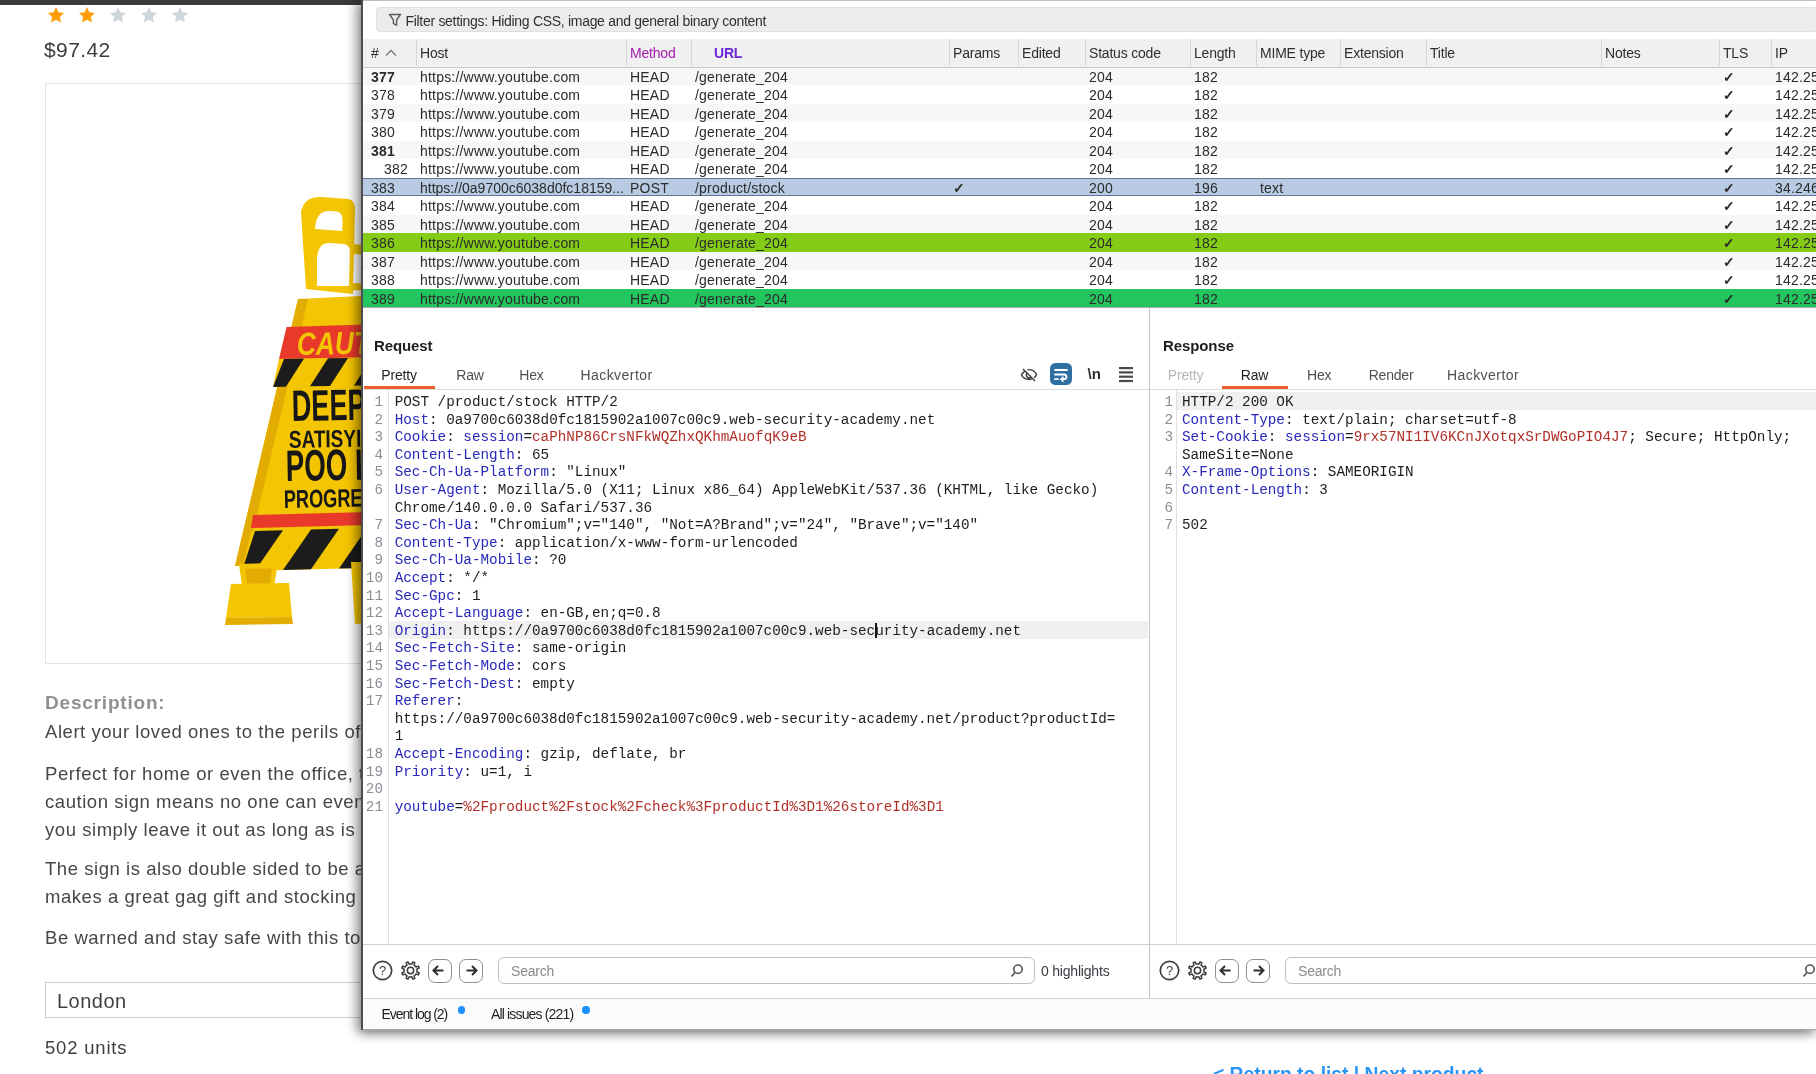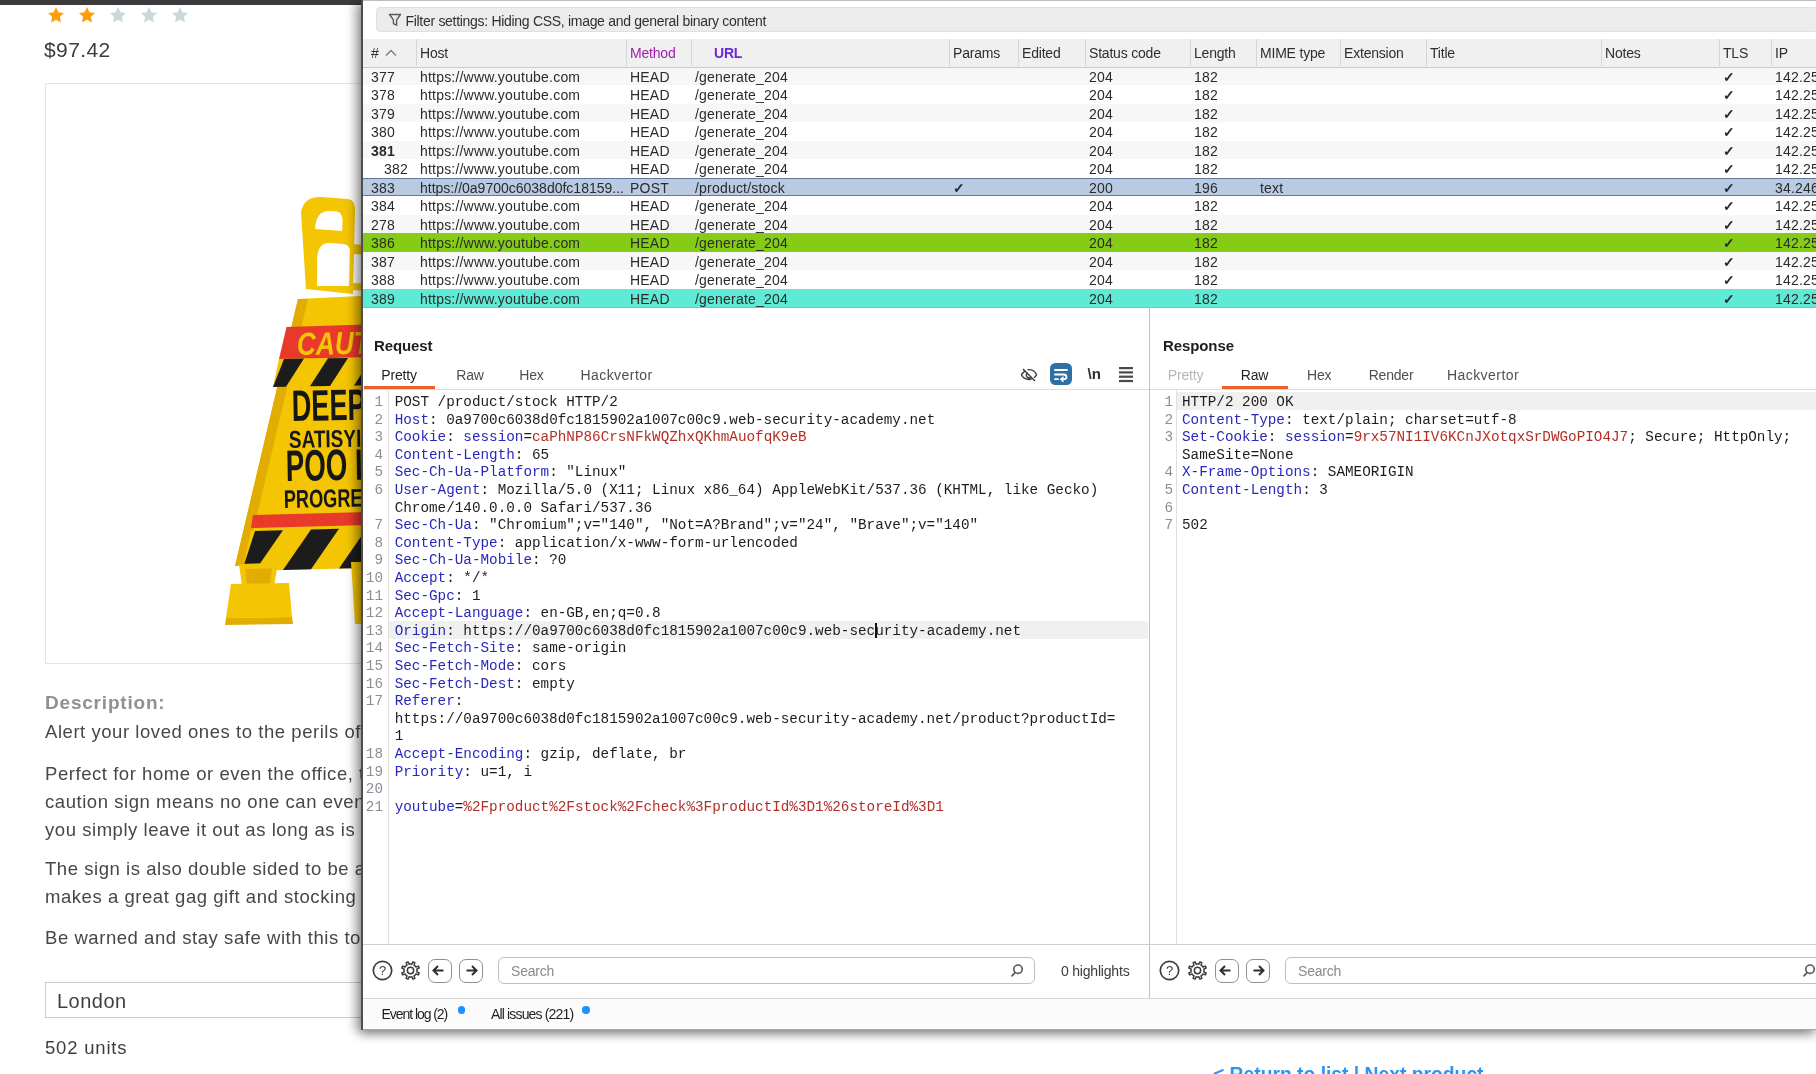--- a/index.html
+++ b/index.html
@@ -146,21 +146,21 @@
       <div style="position:absolute;left:892.5px;top:0;width:1px;height:27px;background:#d6d6d6;"></div>
       <div style="position:absolute;left:976.5px;top:0;width:1px;height:27px;background:#d6d6d6;"></div>
       <div style="position:absolute;left:1062.5px;top:0;width:1px;height:27px;background:#d6d6d6;"></div>
       <div style="position:absolute;left:1237.5px;top:0;width:1px;height:27px;background:#d6d6d6;"></div>
       <div style="position:absolute;left:1355.5px;top:0;width:1px;height:27px;background:#d6d6d6;"></div>
       <div style="position:absolute;left:1407.5px;top:0;width:1px;height:27px;background:#d6d6d6;"></div>
     </div>
 
   <div class="in" id="tbody" style="left:0;top:68px;right:0;height:239px;overflow:hidden;letter-spacing:0.2px;">
       <div style="position:absolute;left:0;top:-1.5px;right:0;height:18.5px;background:#f7f7f7;">
-        <div style="position:absolute;left:8px;top:2px;">377</div>
+        <div style="position:absolute;left:8px;top:2px;font-weight:bold;">377</div>
         <div style="position:absolute;left:57px;top:2px;">https://www.youtube.com</div>
         <div style="position:absolute;left:267px;top:2px;">HEAD</div>
         <div style="position:absolute;left:332px;top:2px;">/generate_204</div>
         <div style="position:absolute;left:726px;top:2px;">204</div>
         <div style="position:absolute;left:831px;top:2px;">182</div>
         <div style="position:absolute;left:1360px;top:2px;font-weight:bold;">✓</div>
         <div style="position:absolute;left:1412px;top:2px;">142.25</div>
       </div>
       <div style="position:absolute;left:0;top:17px;right:0;height:18.5px;background:#ffffff;">
         <div style="position:absolute;left:8px;top:2px;">378</div>
@@ -228,21 +228,21 @@
         <div style="position:absolute;left:8px;top:2px;">384</div>
         <div style="position:absolute;left:57px;top:2px;">https://www.youtube.com</div>
         <div style="position:absolute;left:267px;top:2px;">HEAD</div>
         <div style="position:absolute;left:332px;top:2px;">/generate_204</div>
         <div style="position:absolute;left:726px;top:2px;">204</div>
         <div style="position:absolute;left:831px;top:2px;">182</div>
         <div style="position:absolute;left:1360px;top:2px;font-weight:bold;">✓</div>
         <div style="position:absolute;left:1412px;top:2px;">142.25</div>
       </div>
       <div style="position:absolute;left:0;top:146.5px;right:0;height:18.5px;background:#f7f7f7;">
-        <div style="position:absolute;left:8px;top:2px;">278</div>
+        <div style="position:absolute;left:8px;top:2px;">385</div>
         <div style="position:absolute;left:57px;top:2px;">https://www.youtube.com</div>
         <div style="position:absolute;left:267px;top:2px;">HEAD</div>
         <div style="position:absolute;left:332px;top:2px;">/generate_204</div>
         <div style="position:absolute;left:726px;top:2px;">204</div>
         <div style="position:absolute;left:831px;top:2px;">182</div>
         <div style="position:absolute;left:1360px;top:2px;font-weight:bold;">✓</div>
         <div style="position:absolute;left:1412px;top:2px;">142.25</div>
       </div>
       <div style="position:absolute;left:0;top:165px;right:0;height:18.5px;background:#84cc16;">
         <div style="position:absolute;left:8px;top:2px;">386</div>
@@ -267,21 +267,21 @@
       <div style="position:absolute;left:0;top:202px;right:0;height:18.5px;background:#ffffff;">
         <div style="position:absolute;left:8px;top:2px;">388</div>
         <div style="position:absolute;left:57px;top:2px;">https://www.youtube.com</div>
         <div style="position:absolute;left:267px;top:2px;">HEAD</div>
         <div style="position:absolute;left:332px;top:2px;">/generate_204</div>
         <div style="position:absolute;left:726px;top:2px;">204</div>
         <div style="position:absolute;left:831px;top:2px;">182</div>
         <div style="position:absolute;left:1360px;top:2px;font-weight:bold;">✓</div>
         <div style="position:absolute;left:1412px;top:2px;">142.25</div>
       </div>
-      <div style="position:absolute;left:0;top:220.5px;right:0;height:18.5px;background:#5eead4;">
+      <div style="position:absolute;left:0;top:220.5px;right:0;height:18.5px;background:#22c55e;">
         <div style="position:absolute;left:8px;top:2px;">389</div>
         <div style="position:absolute;left:57px;top:2px;">https://www.youtube.com</div>
         <div style="position:absolute;left:267px;top:2px;">HEAD</div>
         <div style="position:absolute;left:332px;top:2px;">/generate_204</div>
         <div style="position:absolute;left:726px;top:2px;">204</div>
         <div style="position:absolute;left:831px;top:2px;">182</div>
         <div style="position:absolute;left:1360px;top:2px;font-weight:bold;">✓</div>
         <div style="position:absolute;left:1412px;top:2px;">142.25</div>
       </div>
     </div>
@@ -425,21 +425,21 @@
       <div style="position:absolute;left:96px;top:13.5px;width:24px;height:24px;border:1.6px solid #8f8f8f;border-radius:7px;box-sizing:border-box;"><svg width="21" height="21" viewBox="0 0 21 21">
           <path d="M6.5 10.5 H16 M12 6 L16.5 10.5 L12 15" fill="none" stroke="#2e2e2e" stroke-width="2"></path>
         </svg></div>
       <div style="position:absolute;left:135px;top:12px;width:537px;height:27px;border:1px solid #c0c0c0;border-radius:6px;box-sizing:border-box;background:#fff;">
           <div style="position:absolute;left:12px;top:5px;color:#8a8a8a;">Search</div>
           <svg style="position:absolute;right:9px;top:5px;" width="16" height="16" viewBox="0 0 16 16">
           <circle cx="9" cy="6.2" r="4.2" fill="none" stroke="#555" stroke-width="1.6"></circle>
           <path d="M6 9.5 L2.6 13.4" stroke="#555" stroke-width="1.6"></path>
         </svg>
         </div>
-      <div style="position:absolute;left:698px;top:17.5px;color:#3a3a42;">0 highlights</div>
+      <div style="position:absolute;left:678px;top:17.5px;color:#3a3a42;">0 highlights</div>
     </div>
   <div class="in" id="ressearch" style="left:787px;top:945px;right:0;height:53px;">
       <div style="position:absolute;left:8.5px;top:15px;"><svg width="21" height="21" viewBox="0 0 21 21">
           <circle cx="10.5" cy="10.5" r="9.2" fill="none" stroke="#3d3d3d" stroke-width="1.7"></circle>
           <text x="10.5" y="15" text-anchor="middle" font-size="13" fill="#3d3d3d" font-family="Liberation Sans">?</text>
         </svg></div>
       <div style="position:absolute;left:36.5px;top:15px;"><svg width="21" height="21" viewBox="0 0 24 24">
           <g fill="none" stroke="#3d3d3d" stroke-width="1.7" stroke-linejoin="round">
             <path d="M19.38 12.52 L19.24 13.54 L21.90 14.84 L21.01 16.99 L18.21 16.03 L17.58 16.85 L16.85 17.58 L16.03 18.21 L16.99 21.01 L14.84 21.90 L13.54 19.24 L12.52 19.38 L11.48 19.38 L10.46 19.24 L9.16 21.90 L7.01 21.01 L7.97 18.21 L7.15 17.58 L6.42 16.85 L5.79 16.03 L2.99 16.99 L2.10 14.84 L4.76 13.54 L4.62 12.52 L4.62 11.48 L4.76 10.46 L2.10 9.16 L2.99 7.01 L5.79 7.97 L6.42 7.15 L7.15 6.42 L7.97 5.79 L7.01 2.99 L9.16 2.10 L10.46 4.76 L11.48 4.62 L12.52 4.62 L13.54 4.76 L14.84 2.10 L16.99 2.99 L16.03 5.79 L16.85 6.42 L17.58 7.15 L18.21 7.97 L21.01 7.01 L21.90 9.16 L19.24 10.46 L19.38 11.48 Z"></path>
             <circle cx="12" cy="12" r="3.6"></circle>

